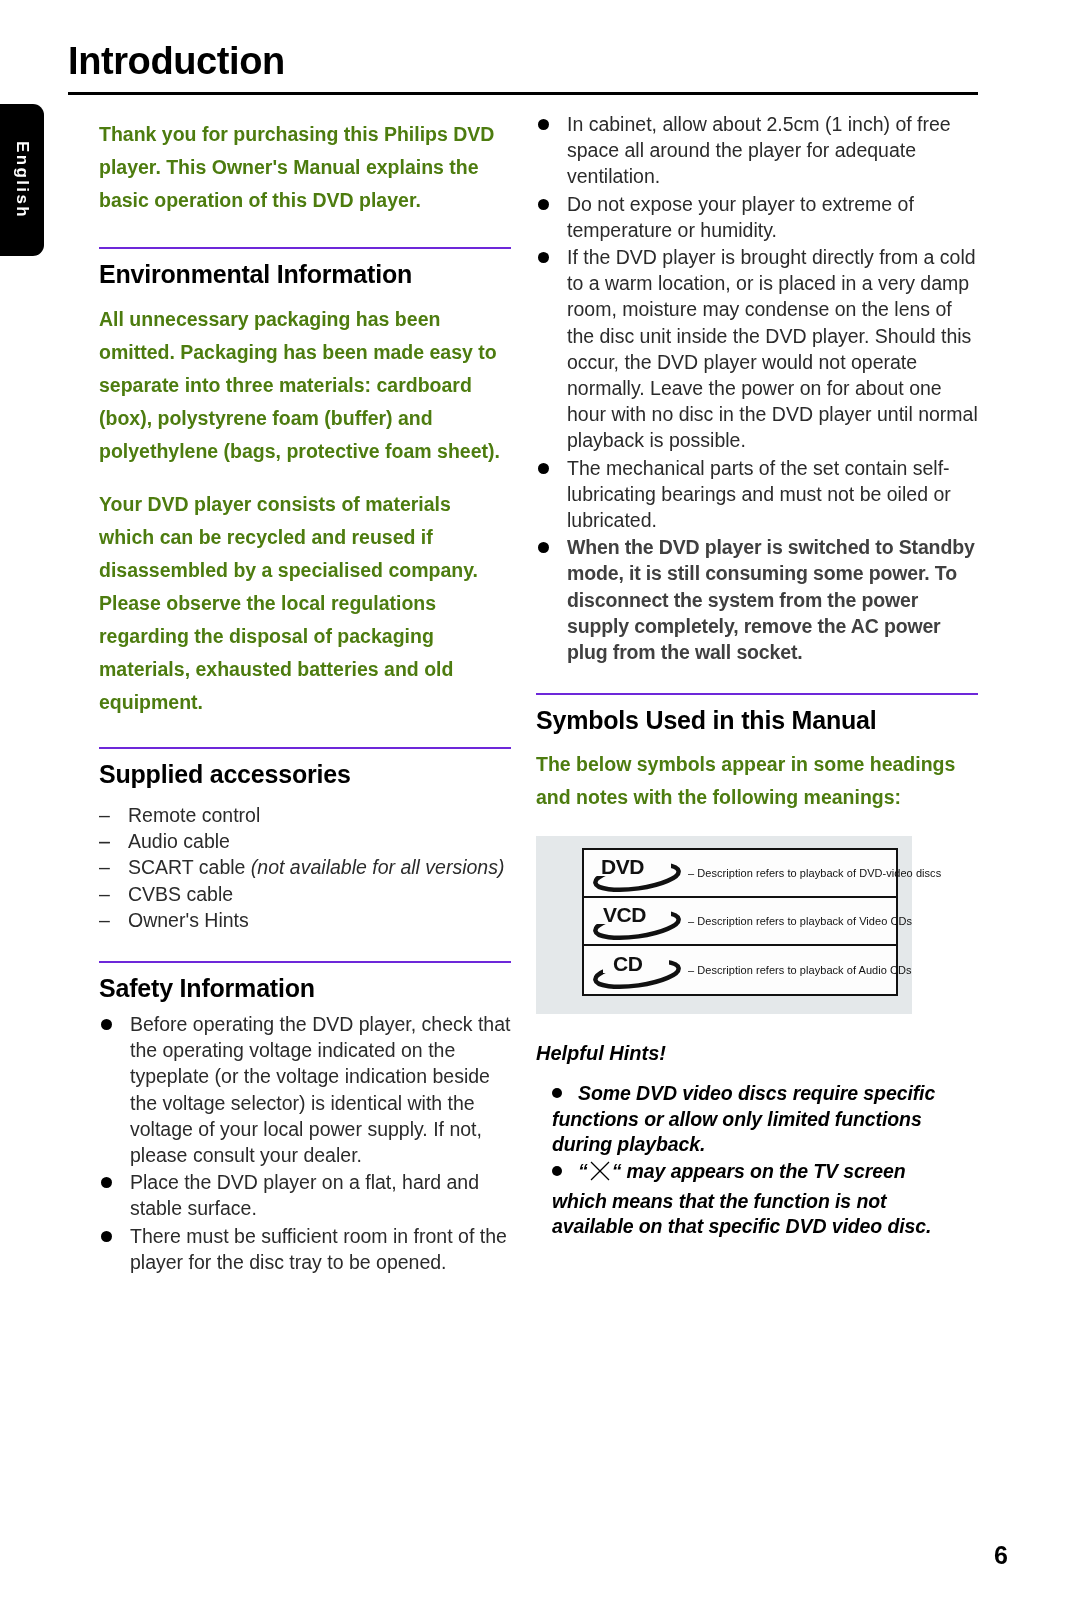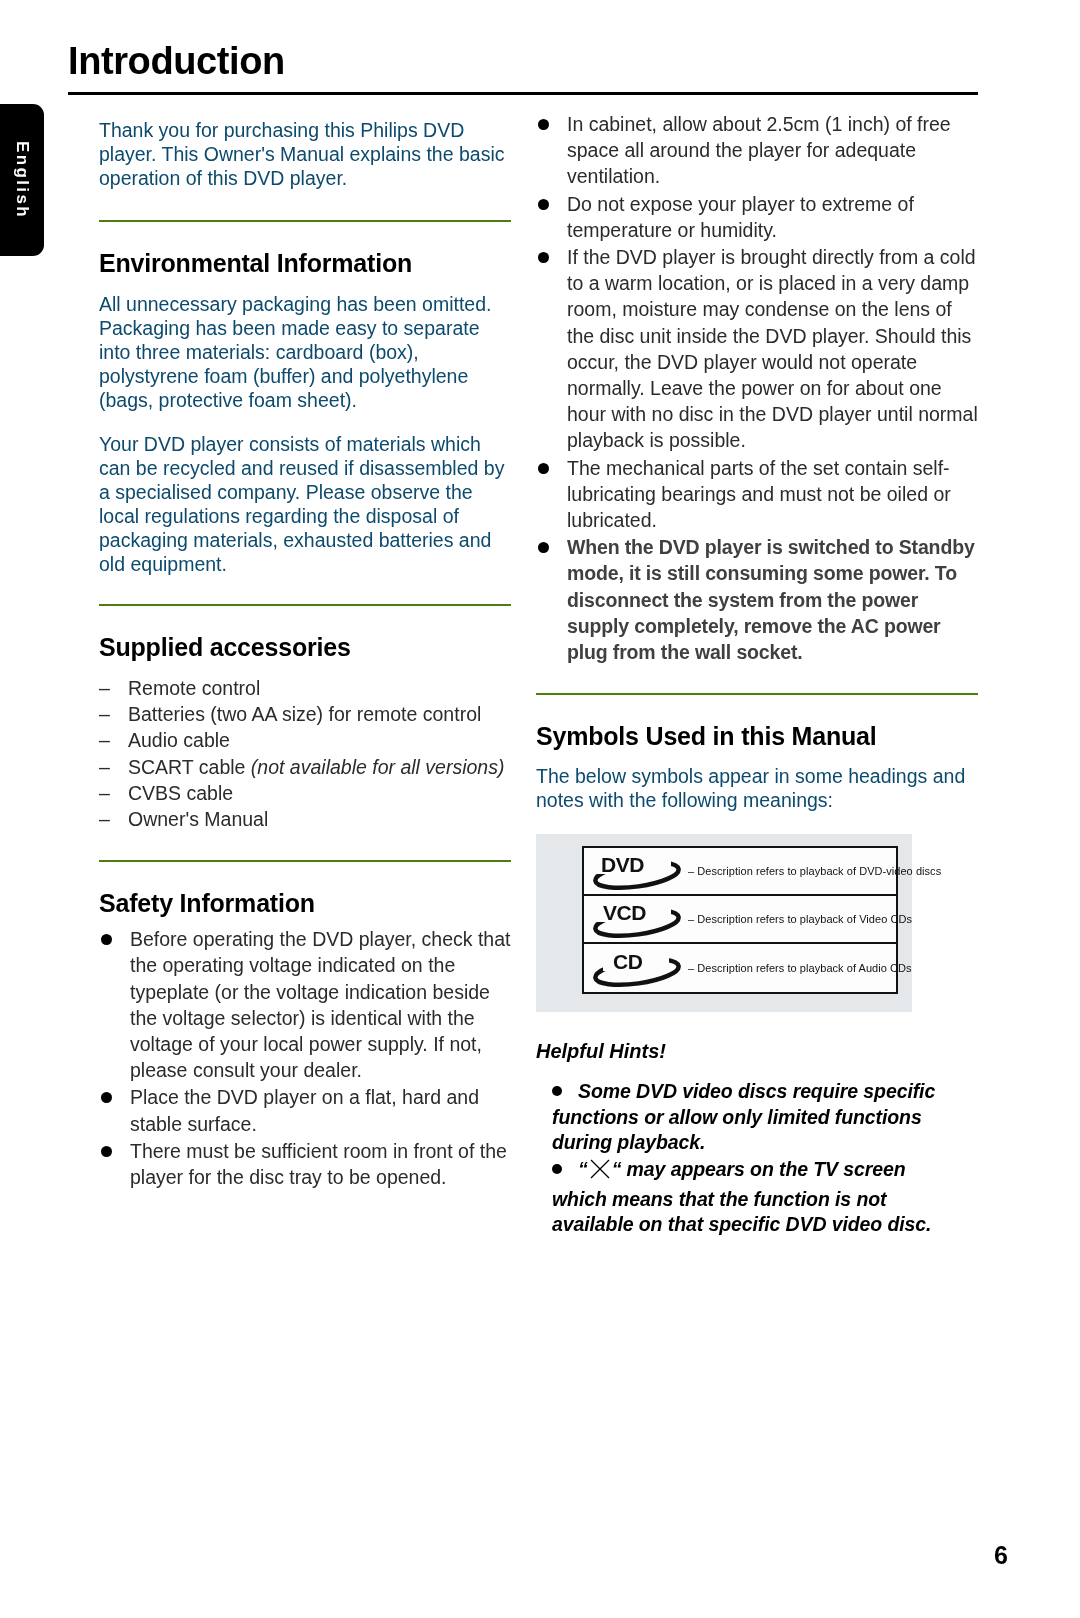--- a/index.html
+++ b/index.html
@@ -72,38 +72,38 @@
     position: absolute;
     left: 536px;
     top: 110px;
     width: 442px;
   }
 
   
   p.body {
     margin: 0 0 0 0;
     font-size: 19.5px;
-    line-height: 24px;
-    color: #0c4a6e;
-    font-weight: 400;
+    line-height: 33px;
+    color: #4d7c0f;
+    font-weight: 700;
   }
   p.body + p.body { margin-top: 20px; }
 
   h2.section {
     font-size: 25px;
     font-weight: bold;
     color: #000000;
     margin: 0;
     padding-top: 9px;
     letter-spacing: -0.2px;
   }
   .section-wrap {
-    border-top: 2px solid #4d7c0f;
+    border-top: 2px solid #6d28d9;
     margin-top: 28px;
-    padding-top: 18px;
+    padding-top: 2px;
   }
   .section-wrap.first { margin-top: 30px; }
 
   
   ul.dash-list {
     list-style: none;
     margin: 13px 0 0 0;
     padding: 0;
   }
   ul.dash-list li {
@@ -267,33 +267,33 @@
       <p class="body">Your DVD player consists of materials which can be recycled and reused if disassembled by a specialised company. Please observe the local regulations regarding the disposal of packaging materials, exhausted batteries and old equipment.</p>
     </div>
 
     <div class="section-wrap">
       <h2 class="section">Supplied accessories</h2>
       <ul class="dash-list">
         <li>
           <span class="dash">–</span><span>Remote control</span>
         </li>
         <li>
-          <span class="dash">–</span><span>Batteries (two AA size) for remote control</span>
+          <span class="dash">–</span>
         </li>
         <li>
           <span class="dash">–</span><span>Audio cable</span>
         </li>
         <li>
           <span class="dash">–</span><span>SCART cable </span><span class="ital">(not available for all versions)</span>
         </li>
         <li>
           <span class="dash">–</span><span>CVBS cable</span>
         </li>
         <li>
-          <span class="dash">–</span><span>Owner's Manual</span>
+          <span class="dash">–</span><span>Owner's Hints</span>
         </li>
       </ul>
     </div>
 
     <div class="section-wrap">
       <h2 class="section">Safety Information</h2>
       <ul class="bullet-list">
         <li>
           <span class="bullet"></span><span>Before operating the DVD player, check that the operating voltage indicated on the typeplate (or the voltage indication beside the voltage selector) is identical with the voltage of your local power supply. If not, please consult your dealer.</span>
         </li>

